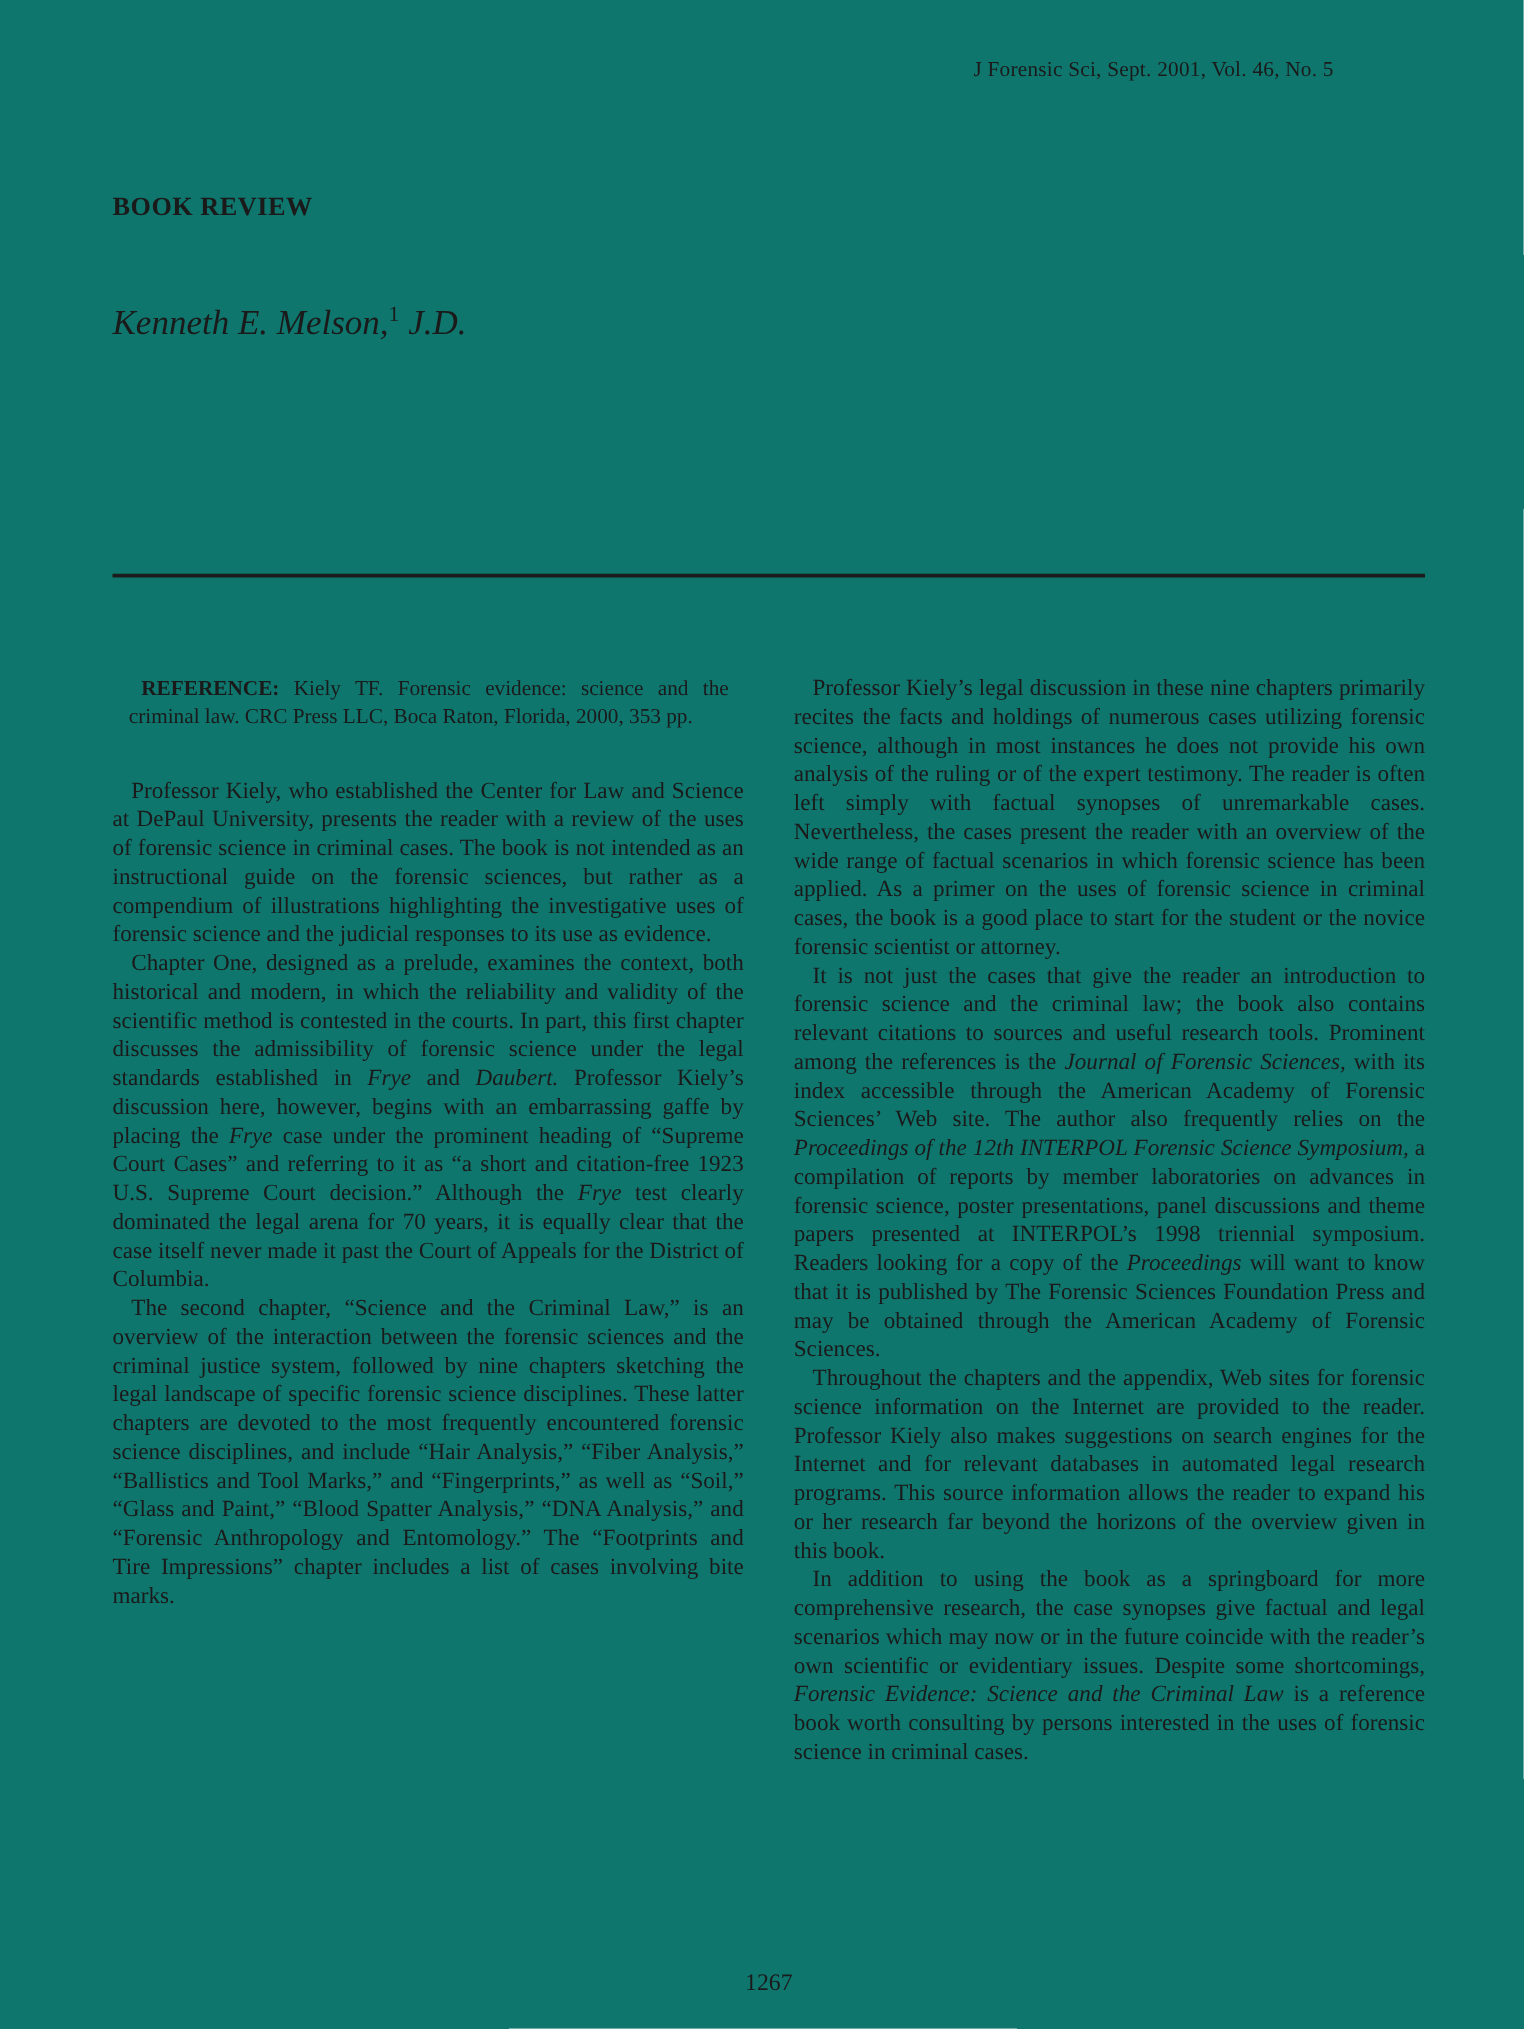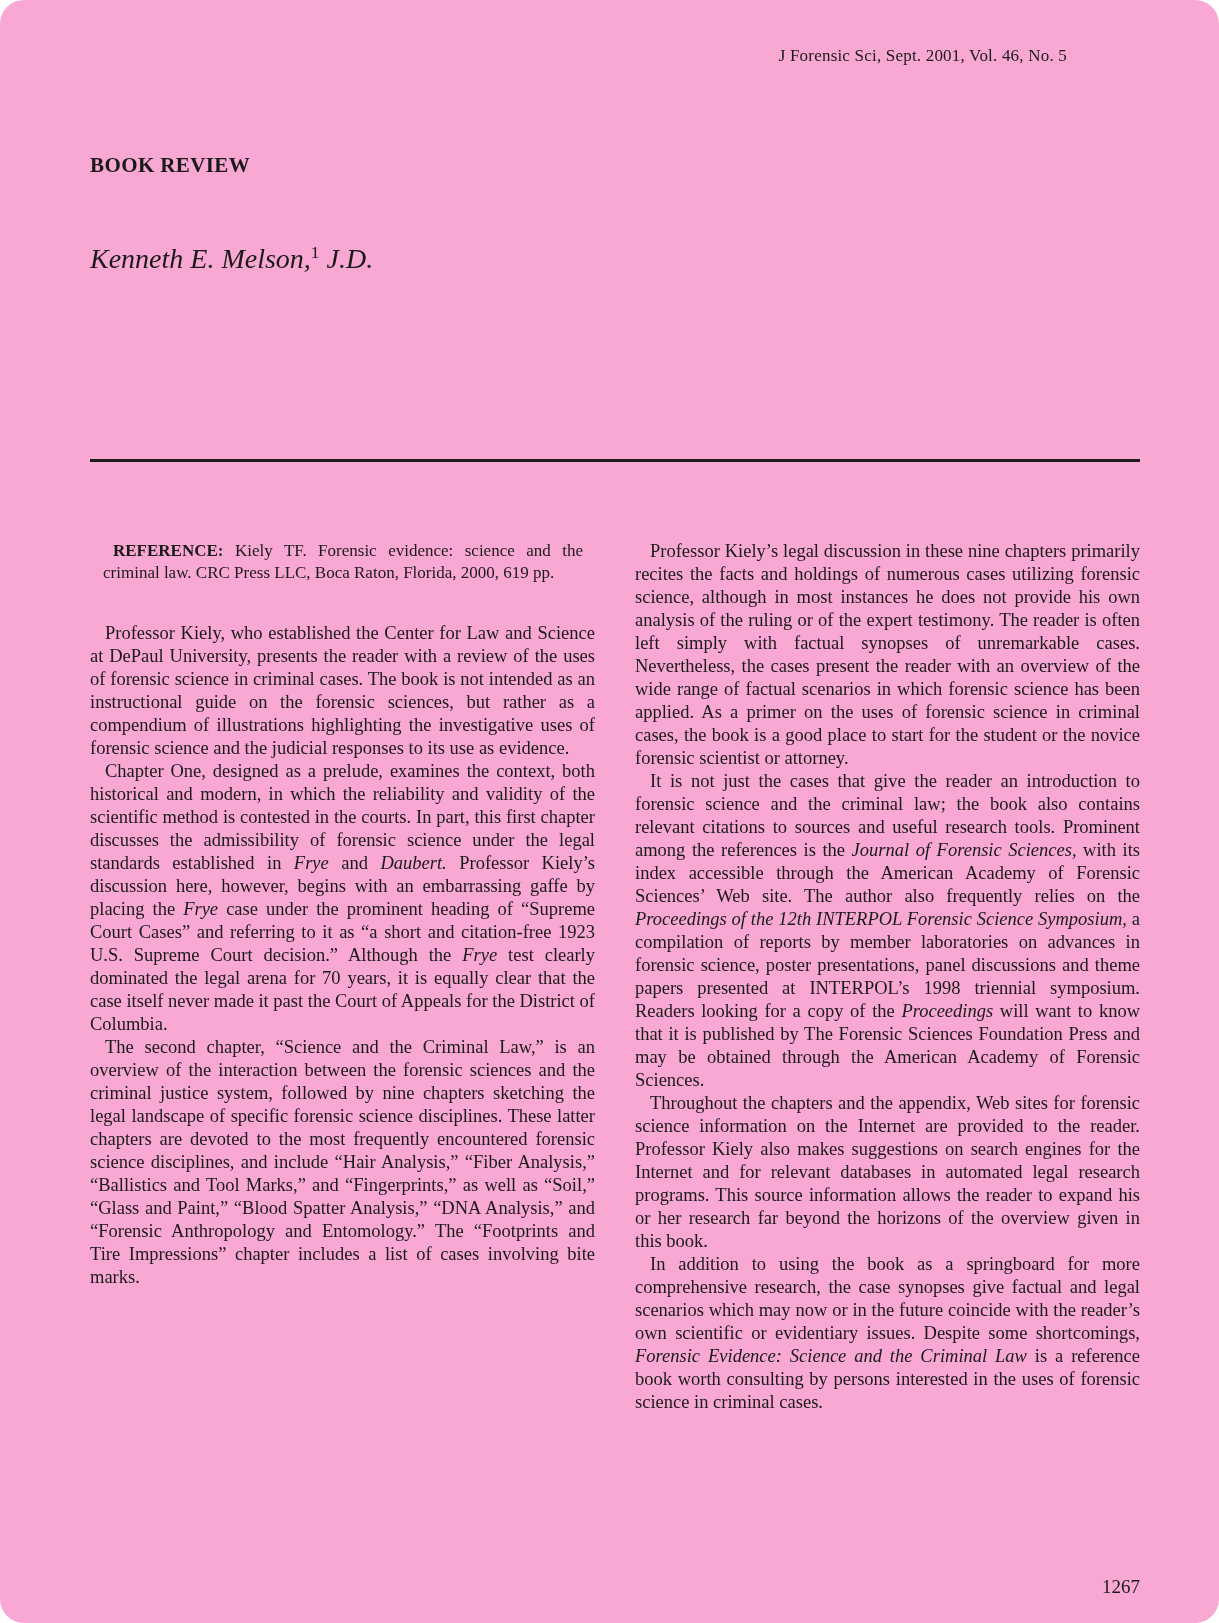--- a/index.html
+++ b/index.html
@@ -4,25 +4,24 @@
 <style>
   html, body {
     margin: 0;
     padding: 0;
     background: #ffffff;
   }
   .page {
     position: relative;
     width: 1219px;
     height: 1623px;
-    background: #f9a8d4;
+    background: #0f766e;
     font-family: "Liberation Serif", serif;
     color: #1a1a1a;
     overflow: hidden;
-    border-radius: 24px;
   }
   .running-head {
     position: absolute;
     top: 46px;
     right: 152px;
     font-size: 17px;
     letter-spacing: 0.2px;
     white-space: nowrap;
   }
   .section-label {
@@ -95,42 +94,42 @@
     vertical-align: super;
     font-size: 0.62em;
     line-height: 0;
     font-style: normal;
   }
   .page-number {
     position: absolute;
     top: 1576px;
     left: 90px;
     width: 1050px;
-    text-align: right;
+    text-align: center;
     font-size: 19px;
   }
 </style>
 </head>
 <body>
 
 <div class="page">
 
   <div class="running-head">J Forensic Sci, Sept. 2001, Vol. 46, No. 5</div>
 
   <h2 class="section-label">BOOK REVIEW</h2>
 
   <div class="author-line"><span class="it">Kenneth E. Melson,</span><span class="sup">1</span><span class="it"> J.D.</span></div>
 
 
   <div class="rule"></div>
 
   <div class="columns">
 
     <div class="col">
-      <p class="reference"><span class="bd">REFERENCE:</span><span> Kiely TF. Forensic evidence: science and the criminal law. CRC Press LLC, Boca Raton, Florida, 2000, 619 pp.</span></p>
+      <p class="reference"><span class="bd">REFERENCE:</span><span> Kiely TF. Forensic evidence: science and the criminal law. CRC Press LLC, Boca Raton, Florida, 2000, 353 pp.</span></p>
       <p class="body-par"><span>Professor Kiely, who established the Center for Law and Science at DePaul University, presents the reader with a review of the uses of forensic science in criminal cases. The book is not intended as an instructional guide on the forensic sciences, but rather as a compendium of illustrations highlighting the investigative uses of forensic science and the judicial responses to its use as evidence.</span></p>
       <p class="body-par"><span>Chapter One, designed as a prelude, examines the context, both historical and modern, in which the reliability and validity of the scientific method is contested in the courts. In part, this first chapter discusses the admissibility of forensic science under the legal standards established in </span><span class="it">Frye</span><span> and </span><span class="it">Daubert.</span><span> Professor Kiely’s discussion here, however, begins with an embarrassing gaffe by placing the </span><span class="it">Frye</span><span> case under the prominent heading of “Supreme Court Cases” and referring to it as “a short and citation-free 1923 U.S. Supreme Court decision.” Although the </span><span class="it">Frye</span><span> test clearly dominated the legal arena for 70 years, it is equally clear that the case itself never made it past the Court of Appeals for the District of Columbia.</span></p>
       <p class="body-par"><span>The second chapter, “Science and the Criminal Law,” is an overview of the interaction between the forensic sciences and the criminal justice system, followed by nine chapters sketching the legal landscape of specific forensic science disciplines. These latter chapters are devoted to the most frequently encountered forensic science disciplines, and include “Hair Analysis,” “Fiber Analysis,” “Ballistics and Tool Marks,” and “Fingerprints,” as well as “Soil,” “Glass and Paint,” “Blood Spatter Analysis,” “DNA Analysis,” and “Forensic Anthropology and Entomology.” The “Footprints and Tire Impressions” chapter includes a list of cases involving bite marks.</span></p>
       <div class="footnotes">
       </div>
     </div>
 
     <div class="col">
       <p class="body-par"><span>Professor Kiely’s legal discussion in these nine chapters primarily recites the facts and holdings of numerous cases utilizing forensic science, although in most instances he does not provide his own analysis of the ruling or of the expert testimony. The reader is often left simply with factual synopses of unremarkable cases. Nevertheless, the cases present the reader with an overview of the wide range of factual scenarios in which forensic science has been applied. As a primer on the uses of forensic science in criminal cases, the book is a good place to start for the student or the novice forensic scientist or attorney.</span></p>
       <p class="body-par"><span>It is not just the cases that give the reader an introduction to forensic science and the criminal law; the book also contains relevant citations to sources and useful research tools. Prominent among the references is the </span><span class="it">Journal of Forensic Sciences,</span><span> with its index accessible through the American Academy of Forensic Sciences’ Web site. The author also frequently relies on the </span><span class="it">Proceedings of the 12th INTERPOL Forensic Science Symposium,</span><span> a compilation of reports by member laboratories on advances in forensic science, poster presentations, panel discussions and theme papers presented at INTERPOL’s 1998 triennial symposium. Readers looking for a copy of the </span><span class="it">Proceedings</span><span> will want to know that it is published by The Forensic Sciences Foundation Press and may be obtained through the American Academy of Forensic Sciences.</span></p>

